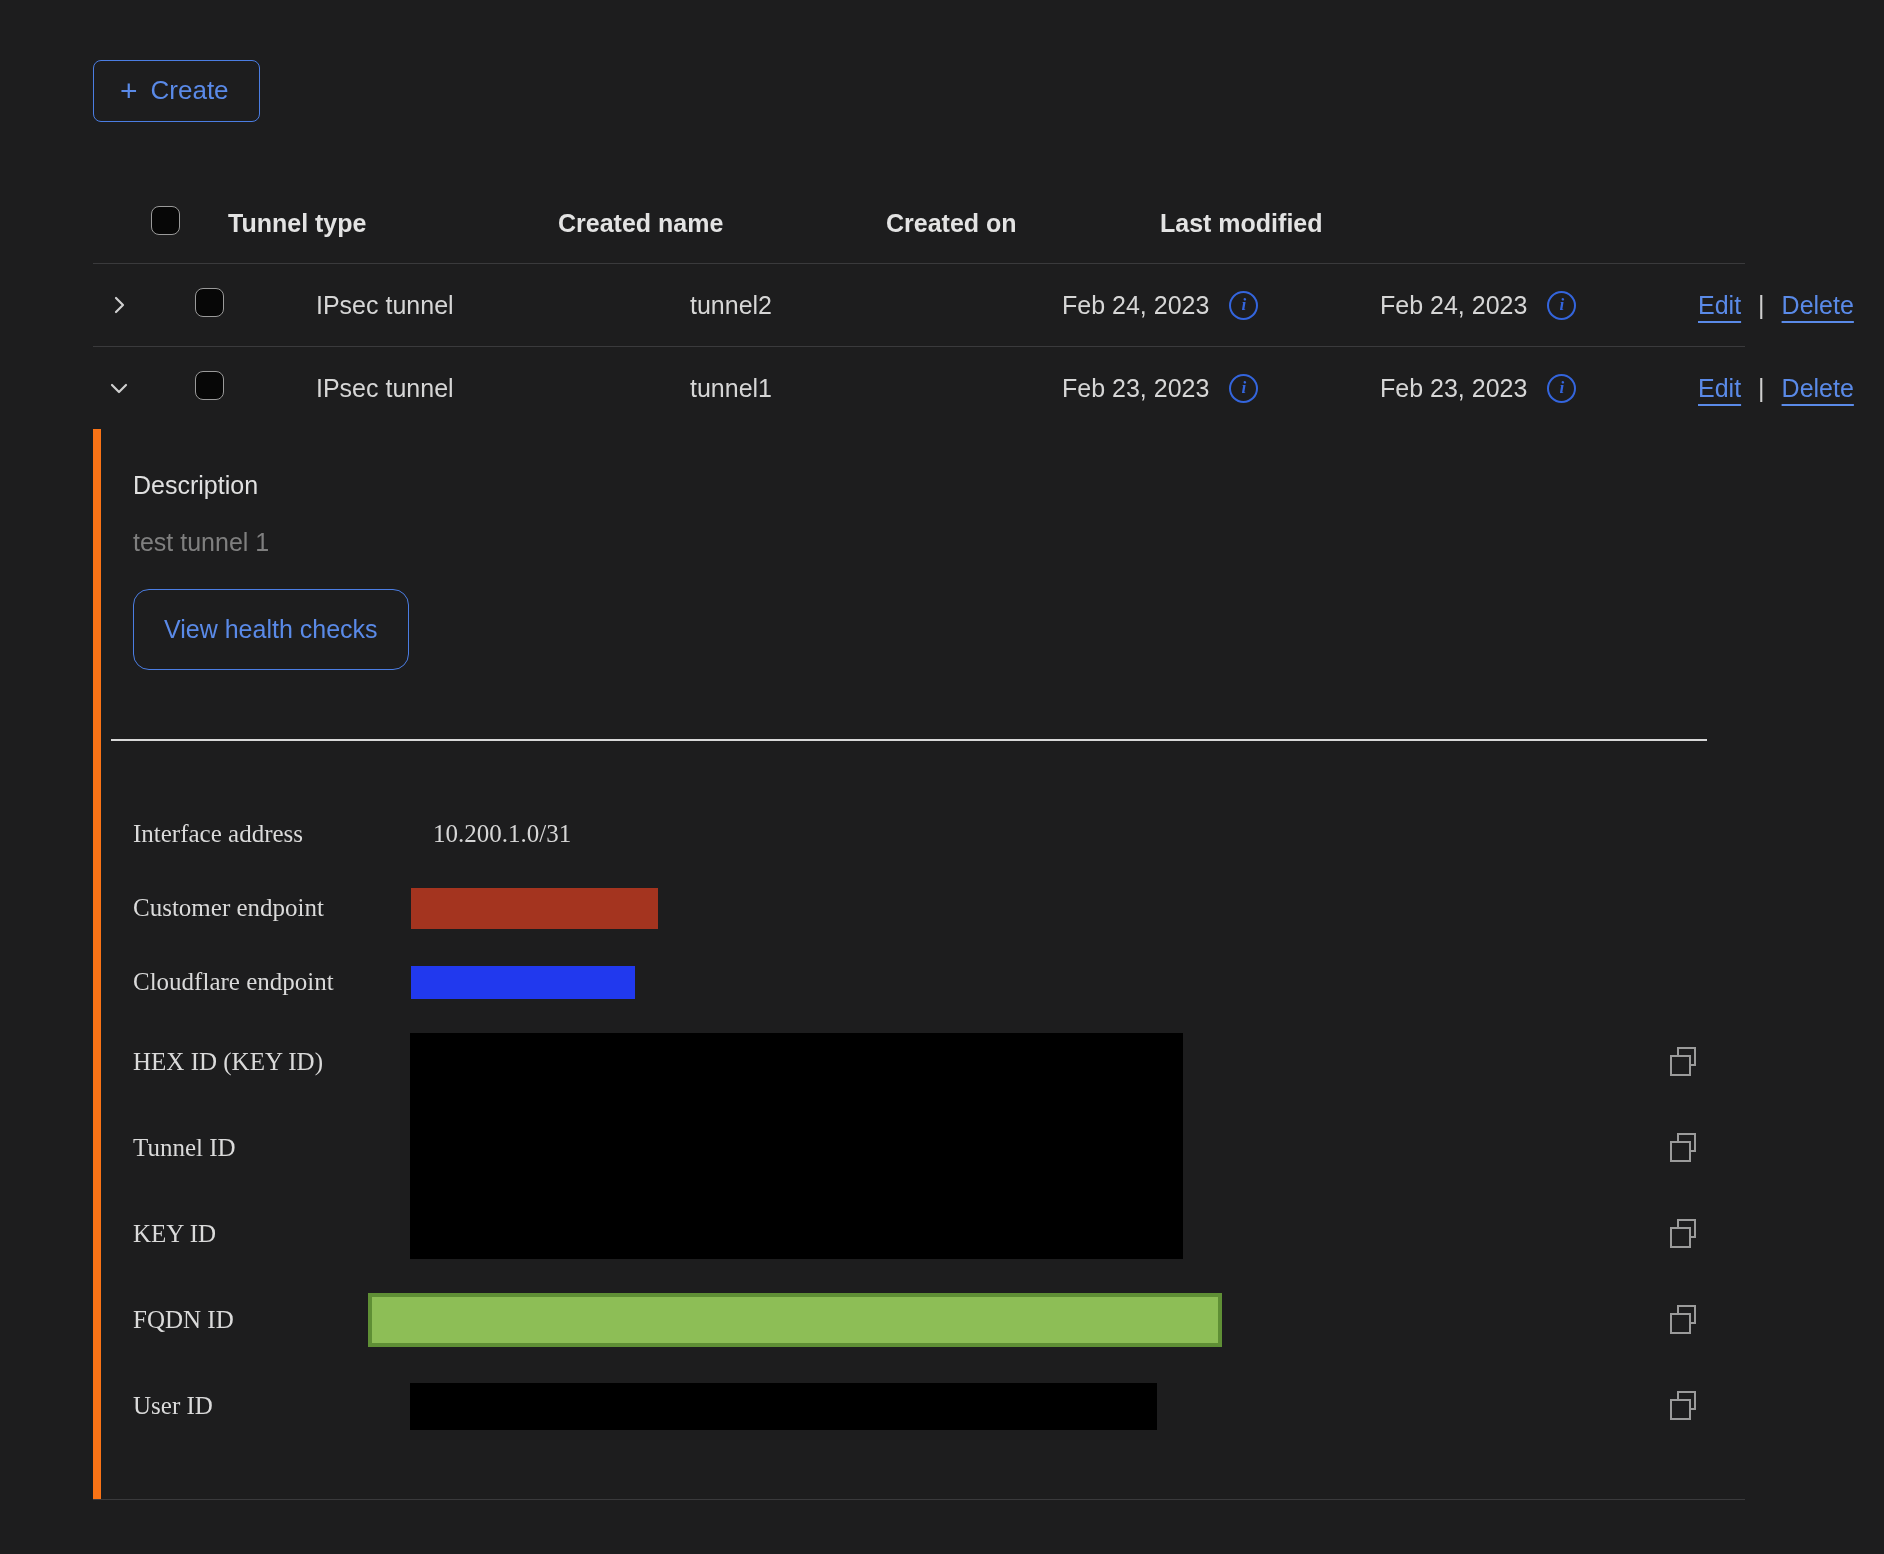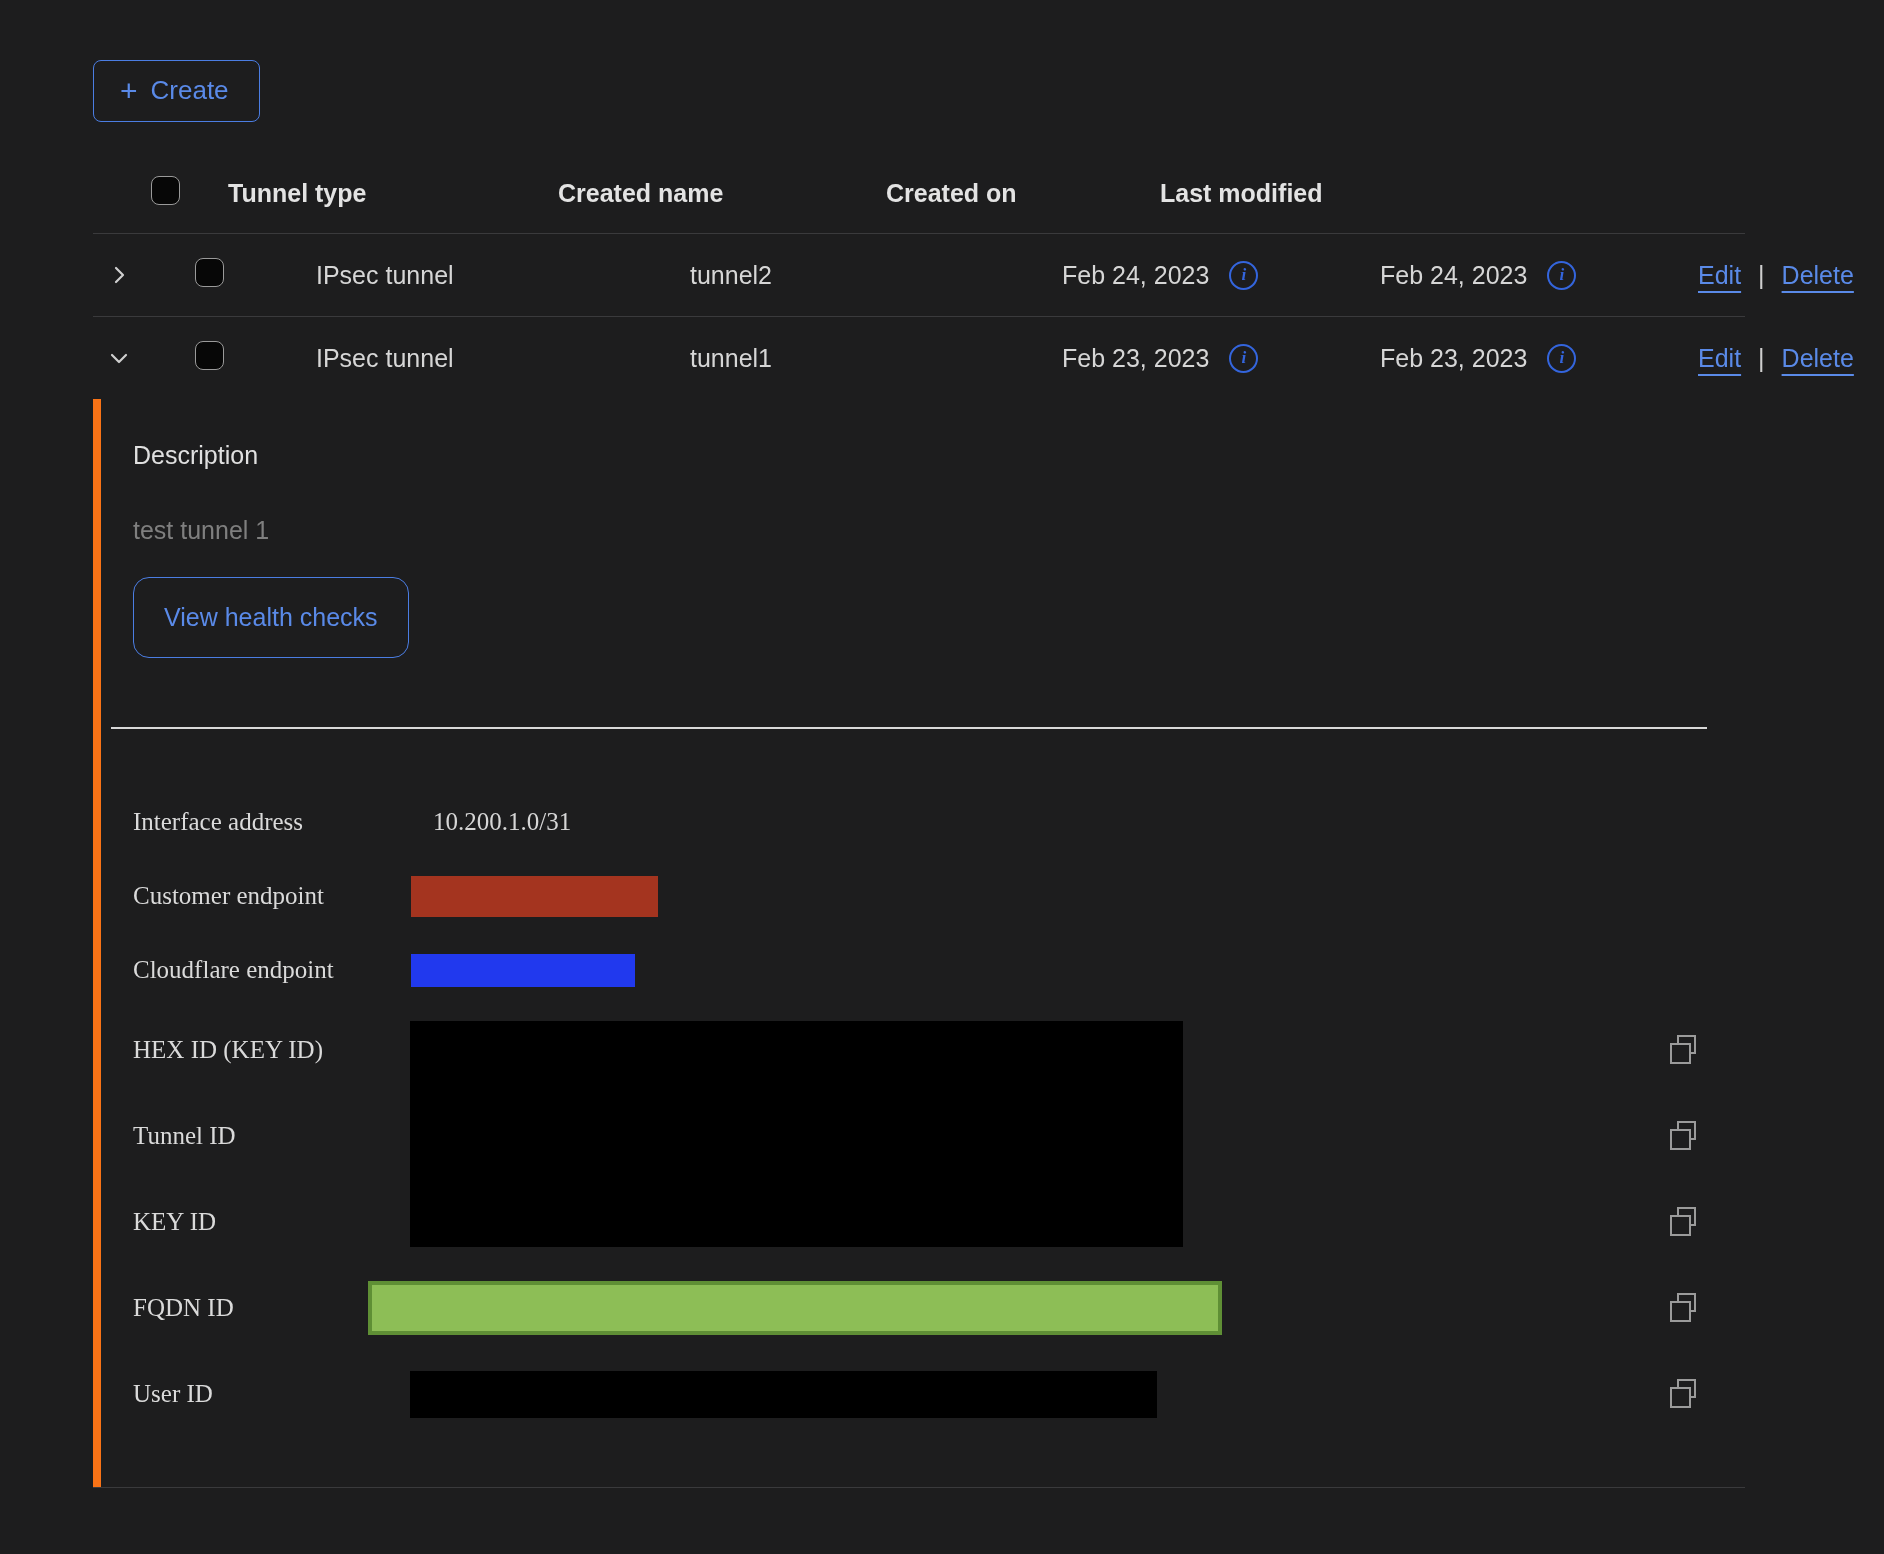--- a/index.html
+++ b/index.html
@@ -23,21 +23,21 @@
     padding:14px 30px 15px 26px;
     background:transparent;
     border:1.6px solid #4b7de2;border-radius:8px;
     color:#5a8ae8;font-size:26px;font-family:inherit;
     cursor:pointer;line-height:1.2;
   }
   .plus-glyph{font-size:30px;font-weight:300;line-height:1;color:#5a8ae8;}
 
   
   .tbl{
-    position:absolute;left:93px;top:153px;width:1652px;
+    position:absolute;left:93px;top:183px;width:1652px;
     font-size:25px;
   }
   .tr{
     display:grid;
     grid-template-columns:58px 77px 330px 328px 274px 274px 1fr;
     align-items:center;
   }
   .thead{height:80px;border-bottom:1px solid #3a3a3c;font-weight:700;color:#e3e3e3;}
   .row{height:82px;color:#d6d6d6;gap:44px;}
   .row-divider{height:0;border-bottom:1px solid #3a3a3c;}
@@ -59,21 +59,21 @@
   .link{color:#5a8ae8;text-decoration:underline;text-underline-offset:7px;text-decoration-thickness:1.5px;cursor:pointer;}
   .pipe{color:#cfcfcf;}
 
   
   .panel{
     border-left:8px solid #f97316;
     padding:42px 0 50px 32px;
     position:relative;
   }
   .desc-label{font-size:25px;color:#e0e0e0;}
-  .desc-value{margin-top:46px;font-size:25px;color:#7f7f7f;}
+  .desc-value{margin-top:28px;font-size:25px;color:#7f7f7f;}
   .health-btn{
     margin-top:32px;
     display:inline-block;
     padding:25px 30px;
     background:transparent;
     border:1.6px solid #4b7de2;border-radius:16px;
     color:#5a8ae8;font-size:25px;font-family:inherit;cursor:pointer;
   }
   .panel-divider{
     margin:69px 0 0 -22px;

